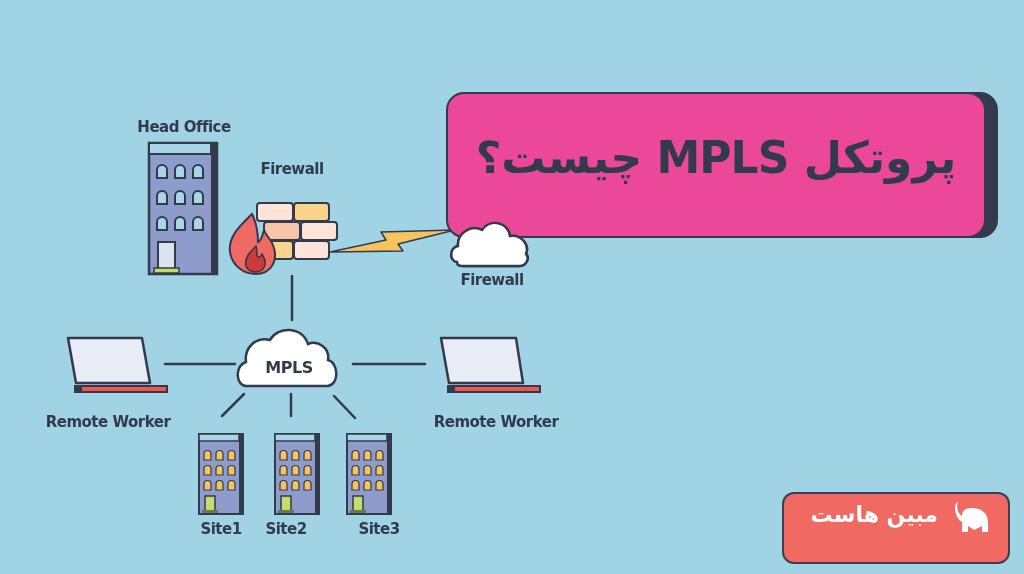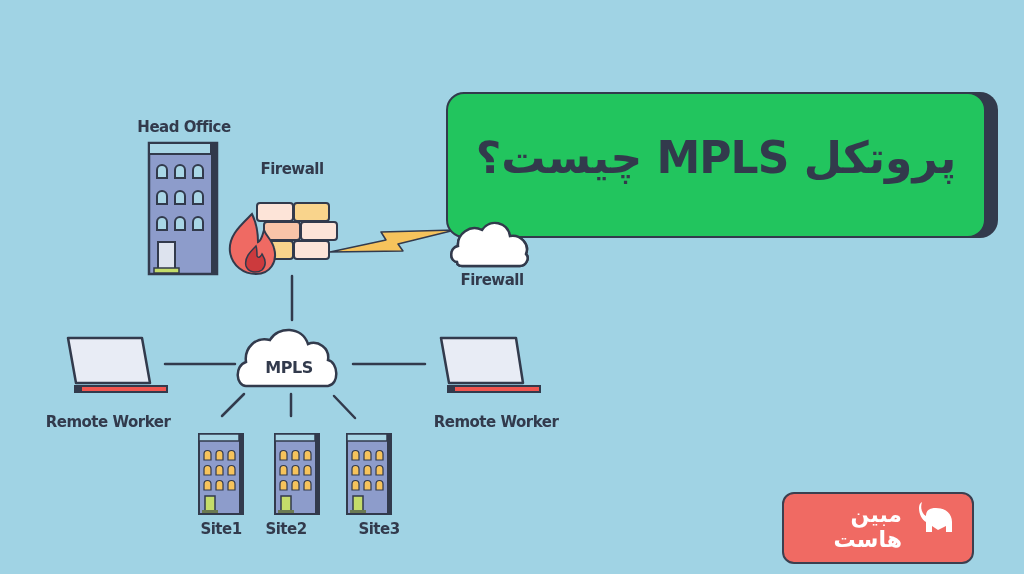--- a/index.html
+++ b/index.html
@@ -17,39 +17,39 @@
       font-weight: bold;
       color: #323a4c;
       white-space: nowrap;
       letter-spacing: -0.5px;
     }
     .lbl.node { font-size: 15px; }
     .lbl.center { transform: translateX(-50%); }
     .title-box {
       position: absolute;
       left: 446px; top: 92px; width: 540px; height: 146px;
-      background: #22c55e;
+      background: #ec4899;
       border: 2px solid #323a4c;
       border-radius: 18px;
       box-shadow: 12px 0 0 0 #323a4c;
       box-sizing: border-box;
     }
     .title-text {
       position: absolute; left: 0; right: 0; top: 38px;
       text-align: center;
       direction: rtl;
       font-family: "DejaVu Sans", sans-serif;
       font-weight: bold;
       font-size: 44px;
       color: #323a4c;
       letter-spacing: -1px;
     }
     .brand-box {
       position: absolute;
-      left: 782px; top: 492px; width: 192px; height: 72px;
+      left: 782px; top: 492px; width: 228px; height: 72px;
       background: #f06a63;
       border: 2px solid #3b3f4f;
       border-radius: 12px;
       box-sizing: border-box;
       color: #ffffff;
     }
     .brand-name {
       position: absolute; right: 70px; top: 8px;
       font-family: "DejaVu Sans", sans-serif;
       font-weight: bold; font-size: 22px;

